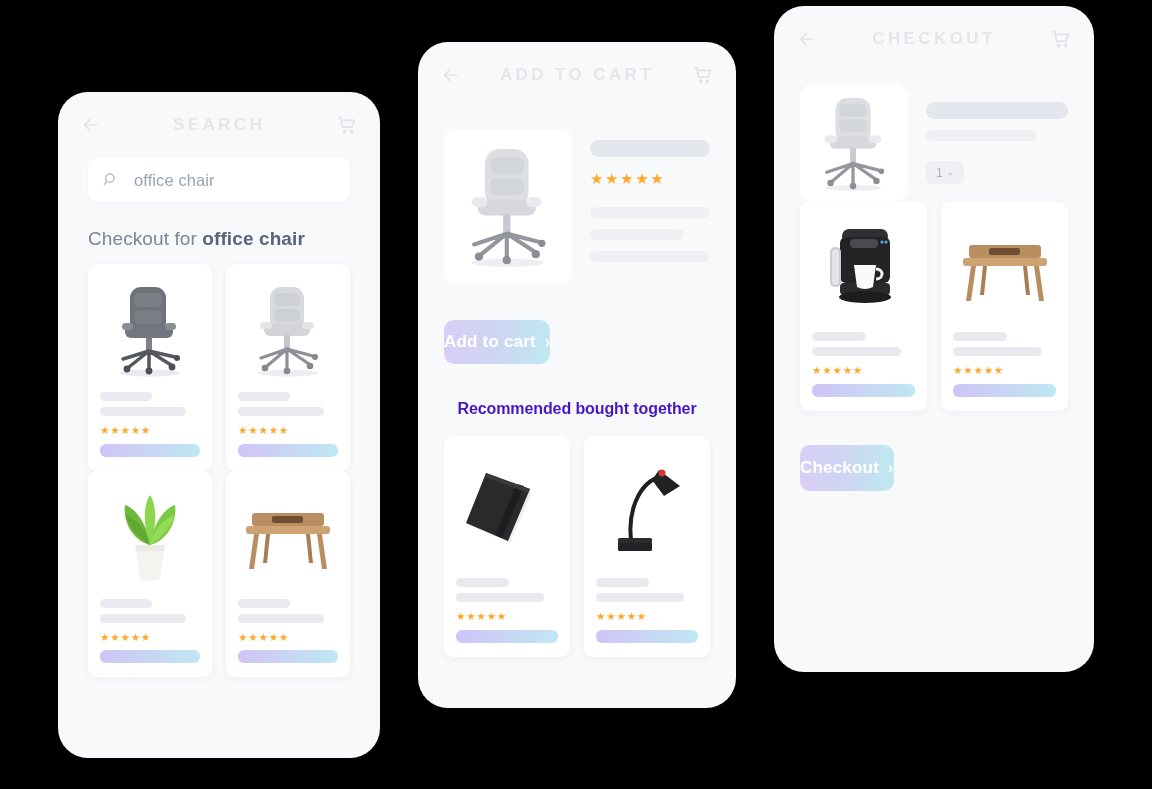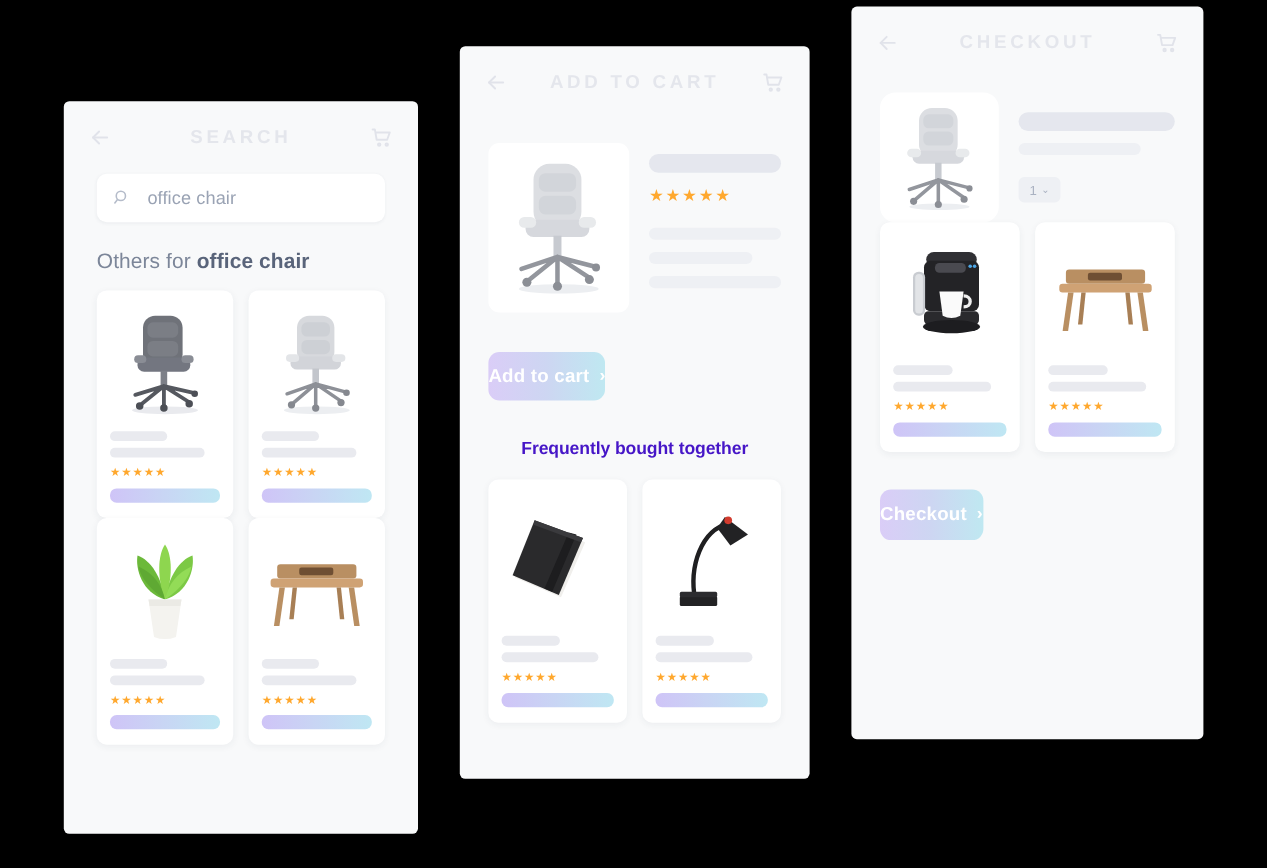--- a/index.html
+++ b/index.html
@@ -8,21 +8,21 @@
     background: #000000;
     font-family: "Liberation Sans", sans-serif;
     overflow: hidden;
   }
   .stage { position: relative; width: 1152px; height: 789px; }
 
   
   .panel {
     position: absolute;
     background: #f8f9fa;
-    border-radius: 5px;
+    border-radius: 30px;
     overflow: hidden;
   }
   #panel-search   { left: 58px;  top: 92px;  width: 322px; height: 666px; }
   #panel-cart     { left: 418px; top: 42px;  width: 318px; height: 666px; }
   #panel-checkout { left: 774px; top: 6px;   width: 320px; height: 666px; }
 
   
   .phone-header {
     position: relative;
     height: 66px;
@@ -199,21 +199,21 @@
           <svg viewBox="0 0 24 24" fill="none" stroke="#b5bcca" stroke-width="1.9" stroke-linecap="round">
             <circle cx="10.5" cy="9.5" r="5.6"></circle>
               <path d="M6.4 13.8L3.2 18"></path>
           </svg>
         </span>
         <span class="search-value" title="Search products">office chair</span>
       </div>
     </div>
 
     <div class="results-line">
-      <span>Others for </span><b>office chair</b>
+      <span>Checkout for </span><b>office chair</b>
     </div>
 
     <div class="grid">
       <div class="pcard">
         <div class="pimg">
           <svg width="86" height="98" viewBox="0 0 86 98">
             <ellipse cx="43" cy="92" rx="30" ry="3.5" fill="#e9eaee"></ellipse>
             <rect x="23" y="6" width="36" height="46" rx="11" fill="#6f7279"></rect>
             <rect x="27" y="12" width="28" height="14" rx="5" fill="#7b7e85"></rect>
             <rect x="27" y="29" width="28" height="14" rx="5" fill="#7b7e85"></rect>
@@ -343,21 +343,21 @@
         <div class="bar-line short"></div>
         <div class="bar-line"></div>
       </div>
     </div>
 
     <button class="cta" style="margin-top:36px;">
       <span>Add to cart</span>
       <span class="chev">›</span>
     </button>
 
-    <div class="section-heading" style="margin:36px 0 18px 0;">Frequently bought together</div>
+    <div class="section-heading" style="margin:36px 0 18px 0;">Recommended bought together</div>
 
     <div class="grid tight">
       <div class="pcard">
         <div class="pimg" style="height:118px;">
           <svg width="90" height="92" viewBox="0 0 90 92">
             <path d="M28 14 L70 30 L48 80 L6 62Z" fill="#f0efec"></path>
             <path d="M24 10 L68 26 L46 78 L4 60Z" fill="#2a2a2c"></path>
             <path d="M55 21 L62 23 L40 75 L33 72Z" fill="#1d1d1f"></path>
             <path d="M24 10 L68 26 L66 30 L23 14Z" fill="#3a3a3d"></path>
           </svg>

